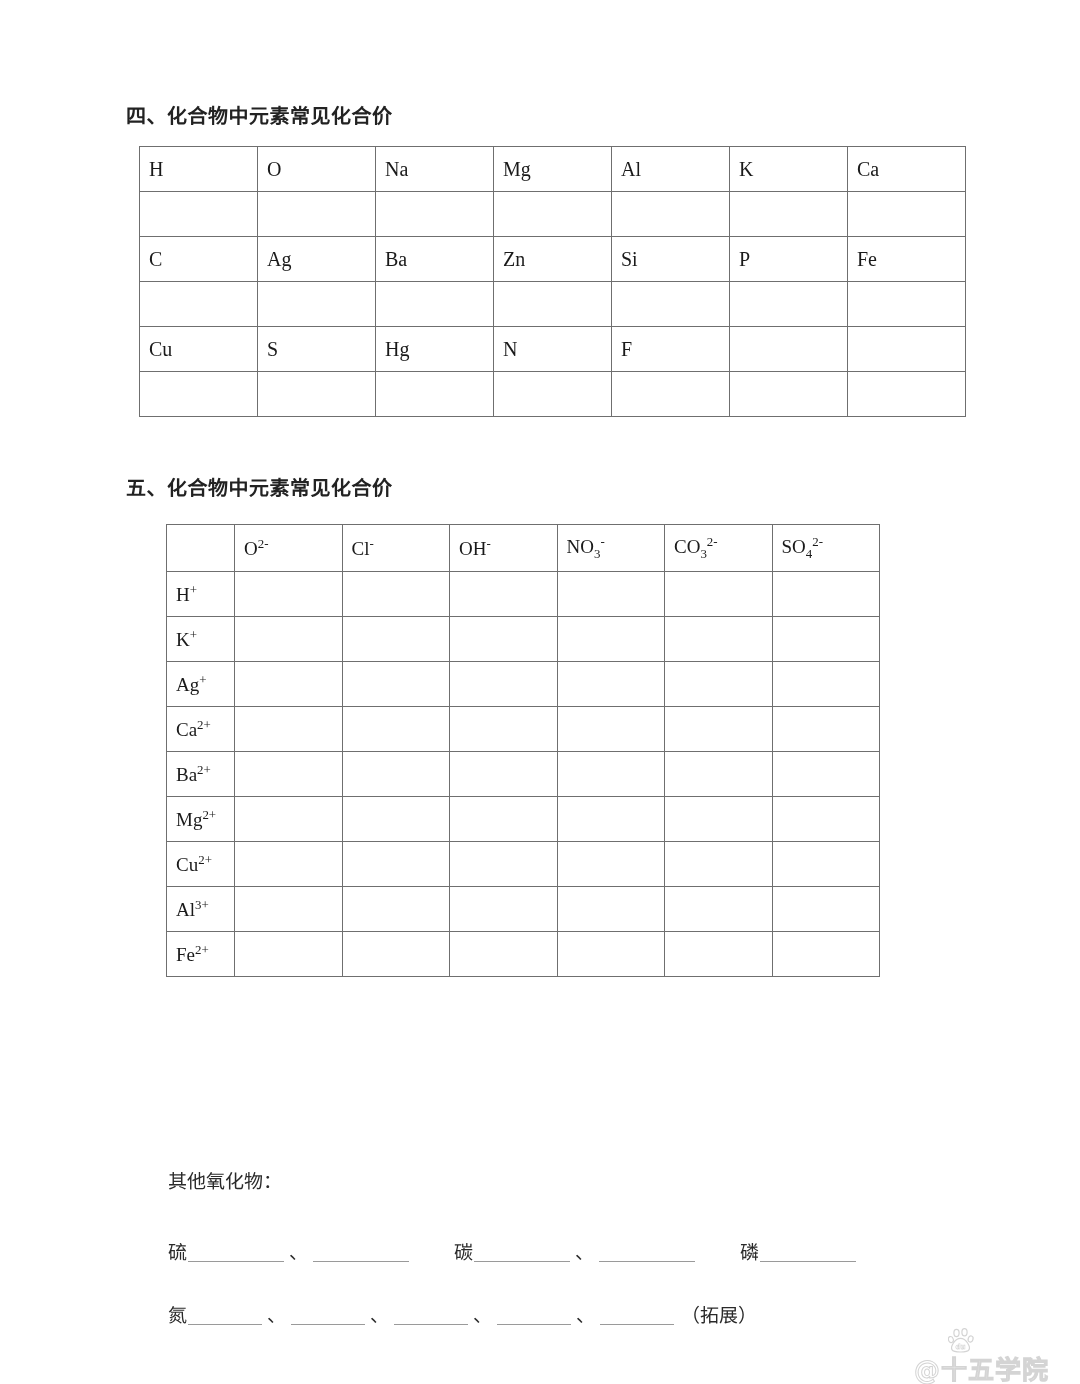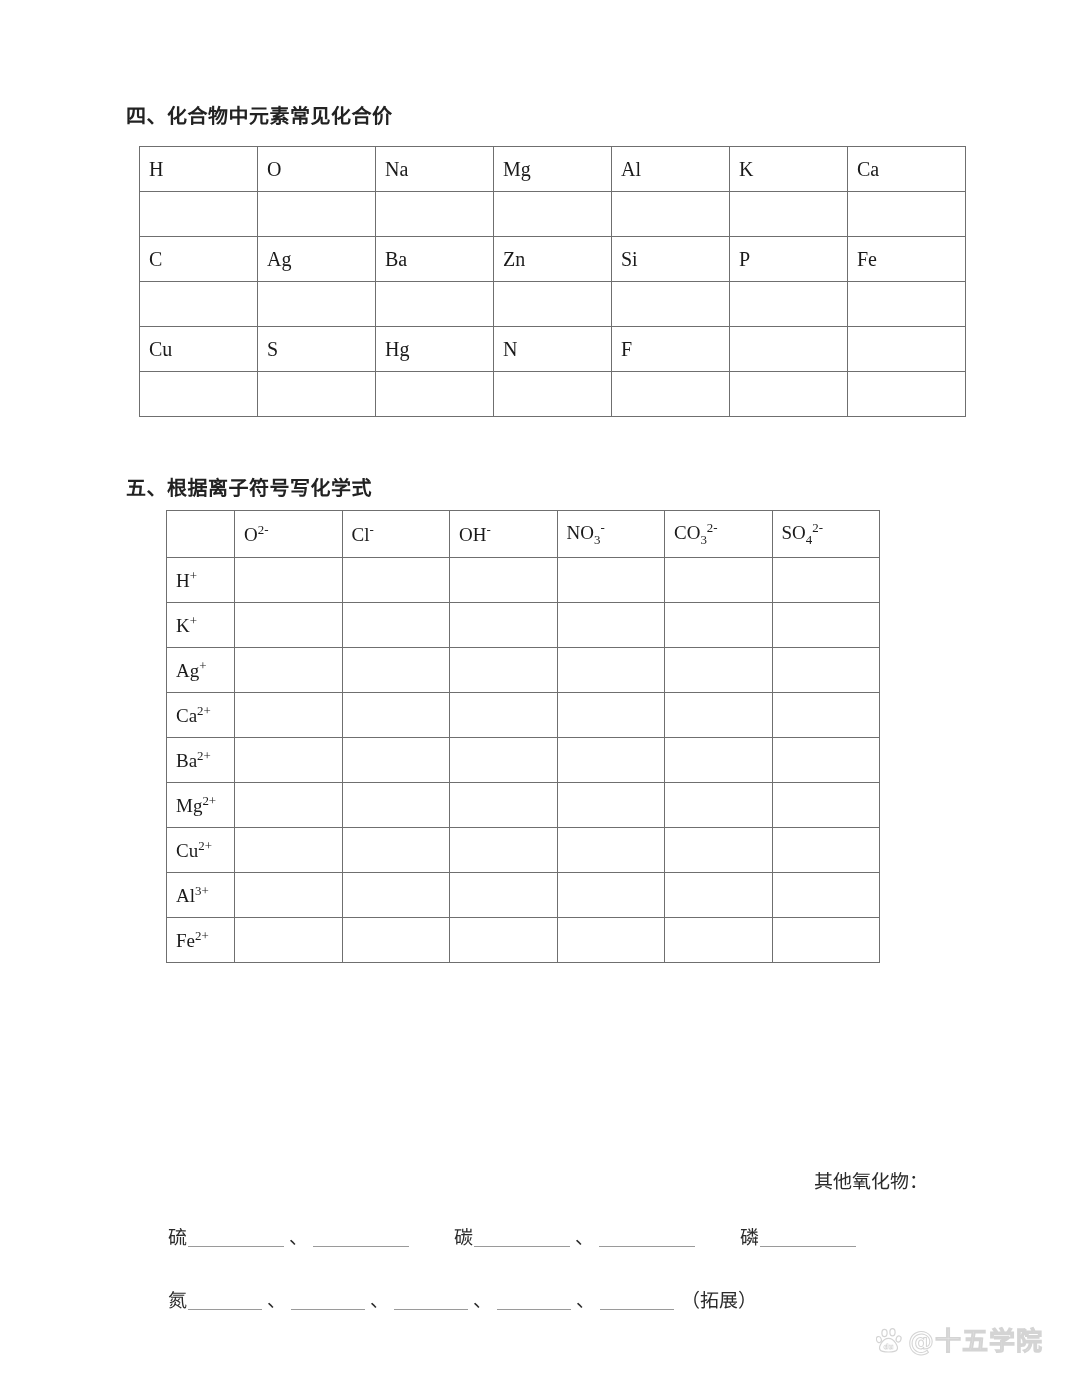--- a/index.html
+++ b/index.html
@@ -61,21 +61,21 @@
   #valence-table td {
     height: 44px;
     font-size: 20px;
     width: 108px;
   }
   #valence-table td.blank-cell { height: 44px; }
 
   
   #ion-table {
     left: 166px;
-    top: 510px;
+    top: 524px;
     width: 713px;
   }
   #ion-table th,
   #ion-table td {
     height: 44px;
     font-size: 19px;
   }
   #ion-table col.cation-col { width: 68px; }
   #ion-table col.anion-col  { width: 107.5px; }
   #ion-table thead th { height: 46px; }
@@ -94,21 +94,21 @@
     width: 760px;
     font-family: "DejaVu Serif", "Liberation Serif", serif;
     font-size: 19px;
     color: #2a2a2a;
   }
   .fill-line {
     display: block;
     white-space: nowrap;
     line-height: 1;
   }
-  #fill-line-oxides  { margin-bottom: 35px; text-align: right; }
+  #fill-line-oxides  { margin-bottom: 50px; }
   #fill-line-1       { margin-bottom: 20px; }
   #fill-line-2       { margin-bottom: 36px; }
   #fill-line-3       { margin-bottom: 0; }
 
   .prefix { display: inline-block; }
   .blank {
     display: inline-block;
     border-bottom: 1.5px solid #9a9a9a;
     height: 1.05em;
     vertical-align: bottom;
@@ -125,29 +125,31 @@
   .watermark {
     position: absolute;
     left: 876px;
     top: 1327px;
     display: flex;
     align-items: center;
     gap: 2px;
     opacity: 0.95;
     pointer-events: none;
     user-select: none;
+    flex-direction: column;
   }
   .watermark .wm-text {
     font-family: "DejaVu Sans", "Liberation Sans", sans-serif;
     font-size: 26px;
     font-weight: 700;
     color: transparent;
     -webkit-text-stroke: 1px #d2d2d2;
     letter-spacing: 1px;
     line-height: 1;
+    margin-left: 38px;
   }
   .watermark svg { display: block; }
 </style>
 </head>
 <body>
 
 <div class="page">
 
   <div class="section-heading" id="heading-four">四、化合物中元素常见化合价</div>
 
@@ -203,21 +205,21 @@
           <td class="blank-cell"></td>
           <td class="blank-cell"></td>
           <td class="blank-cell"></td>
           <td class="blank-cell"></td>
           <td class="blank-cell"></td>
           <td class="blank-cell"></td>
         </tr>
       </tbody>
   </table>
 
-  <div class="section-heading" id="heading-five">五、根据离子符号写化学式</div>
+  <div class="section-heading" id="heading-five">五、化合物中元素常见化合价</div>
 
   <table id="ion-table">
     <colgroup>
         <col class="cation-col">
         <col class="anion-col">
         <col class="anion-col">
         <col class="anion-col">
         <col class="anion-col">
         <col class="anion-col">
         <col class="anion-col">

